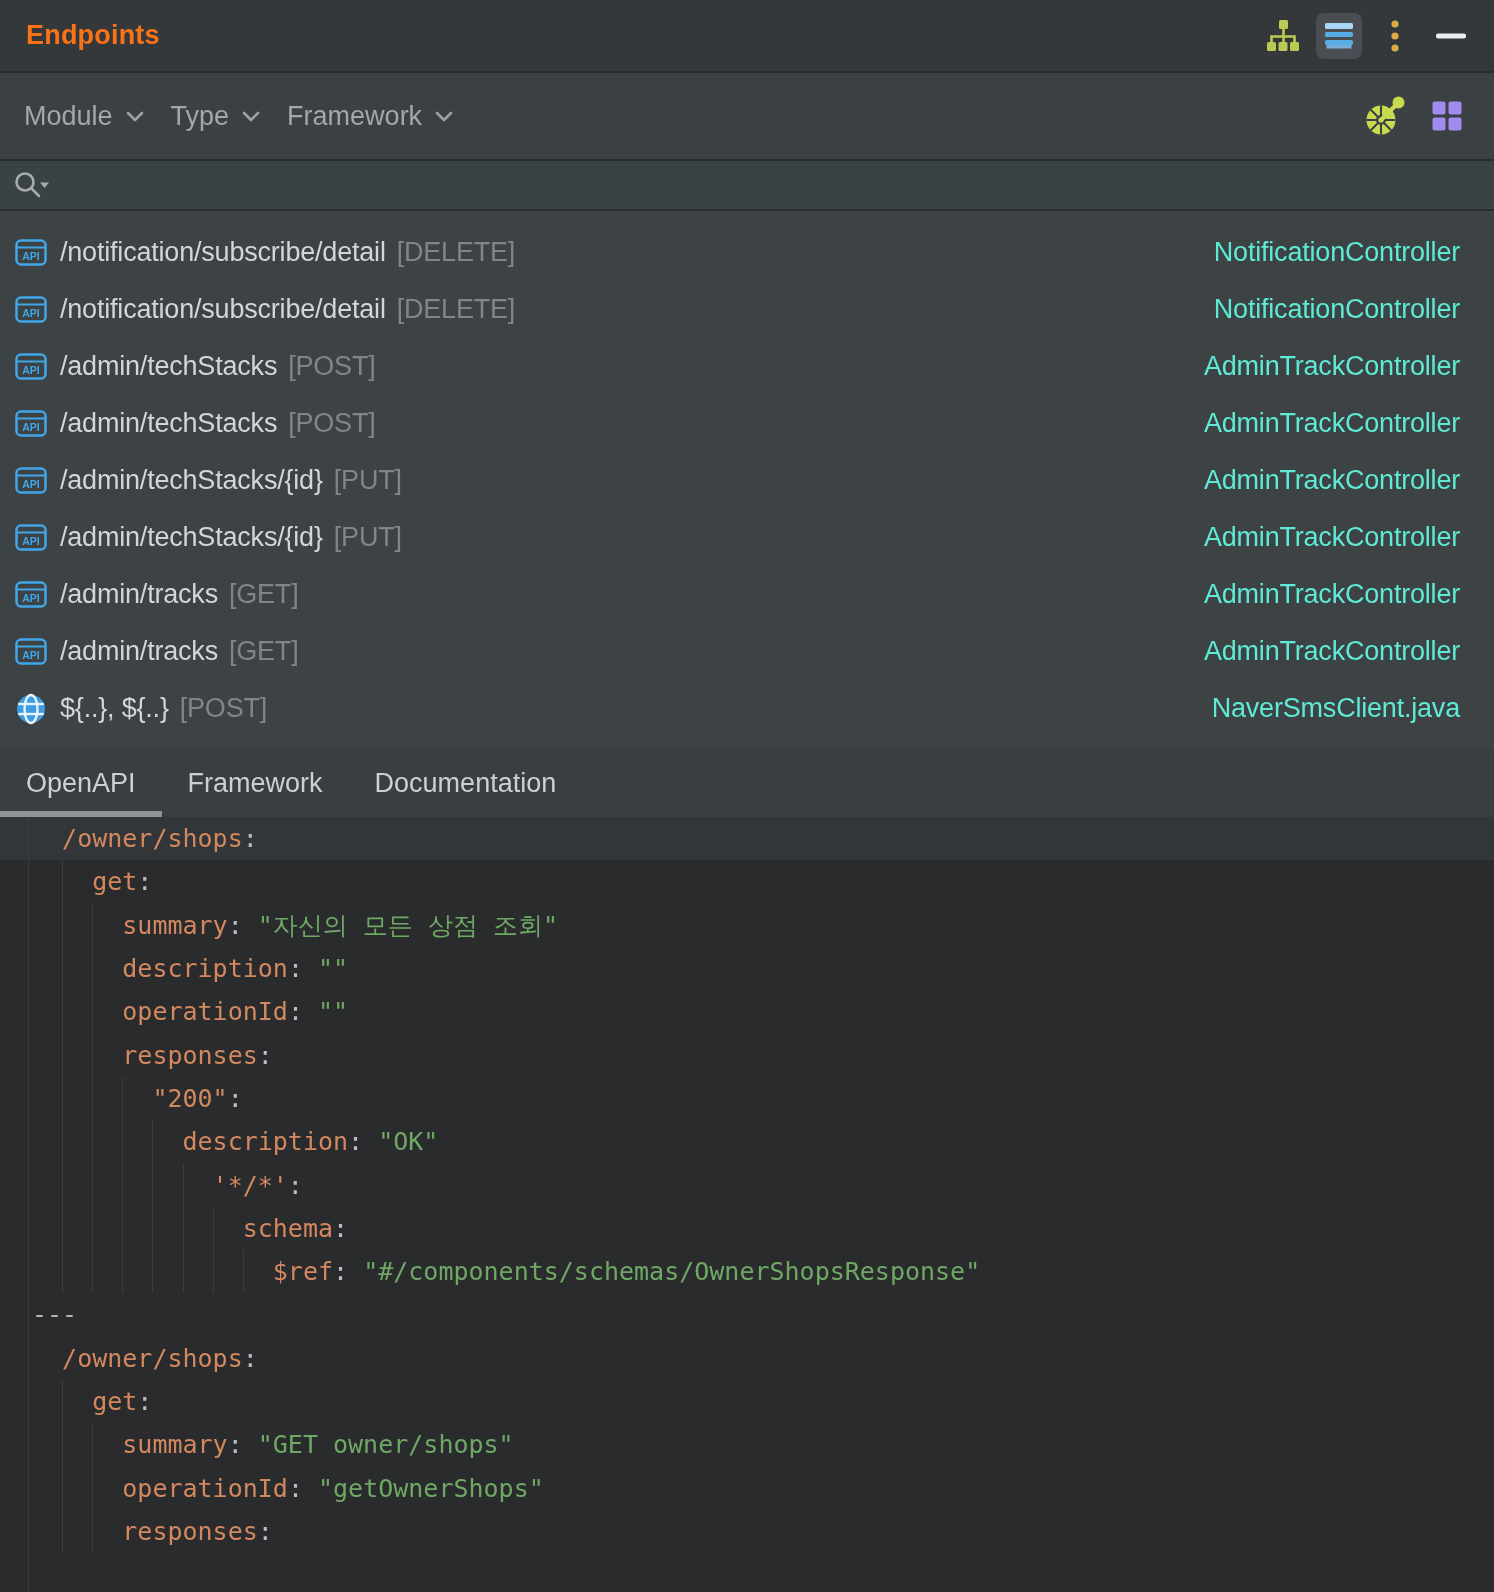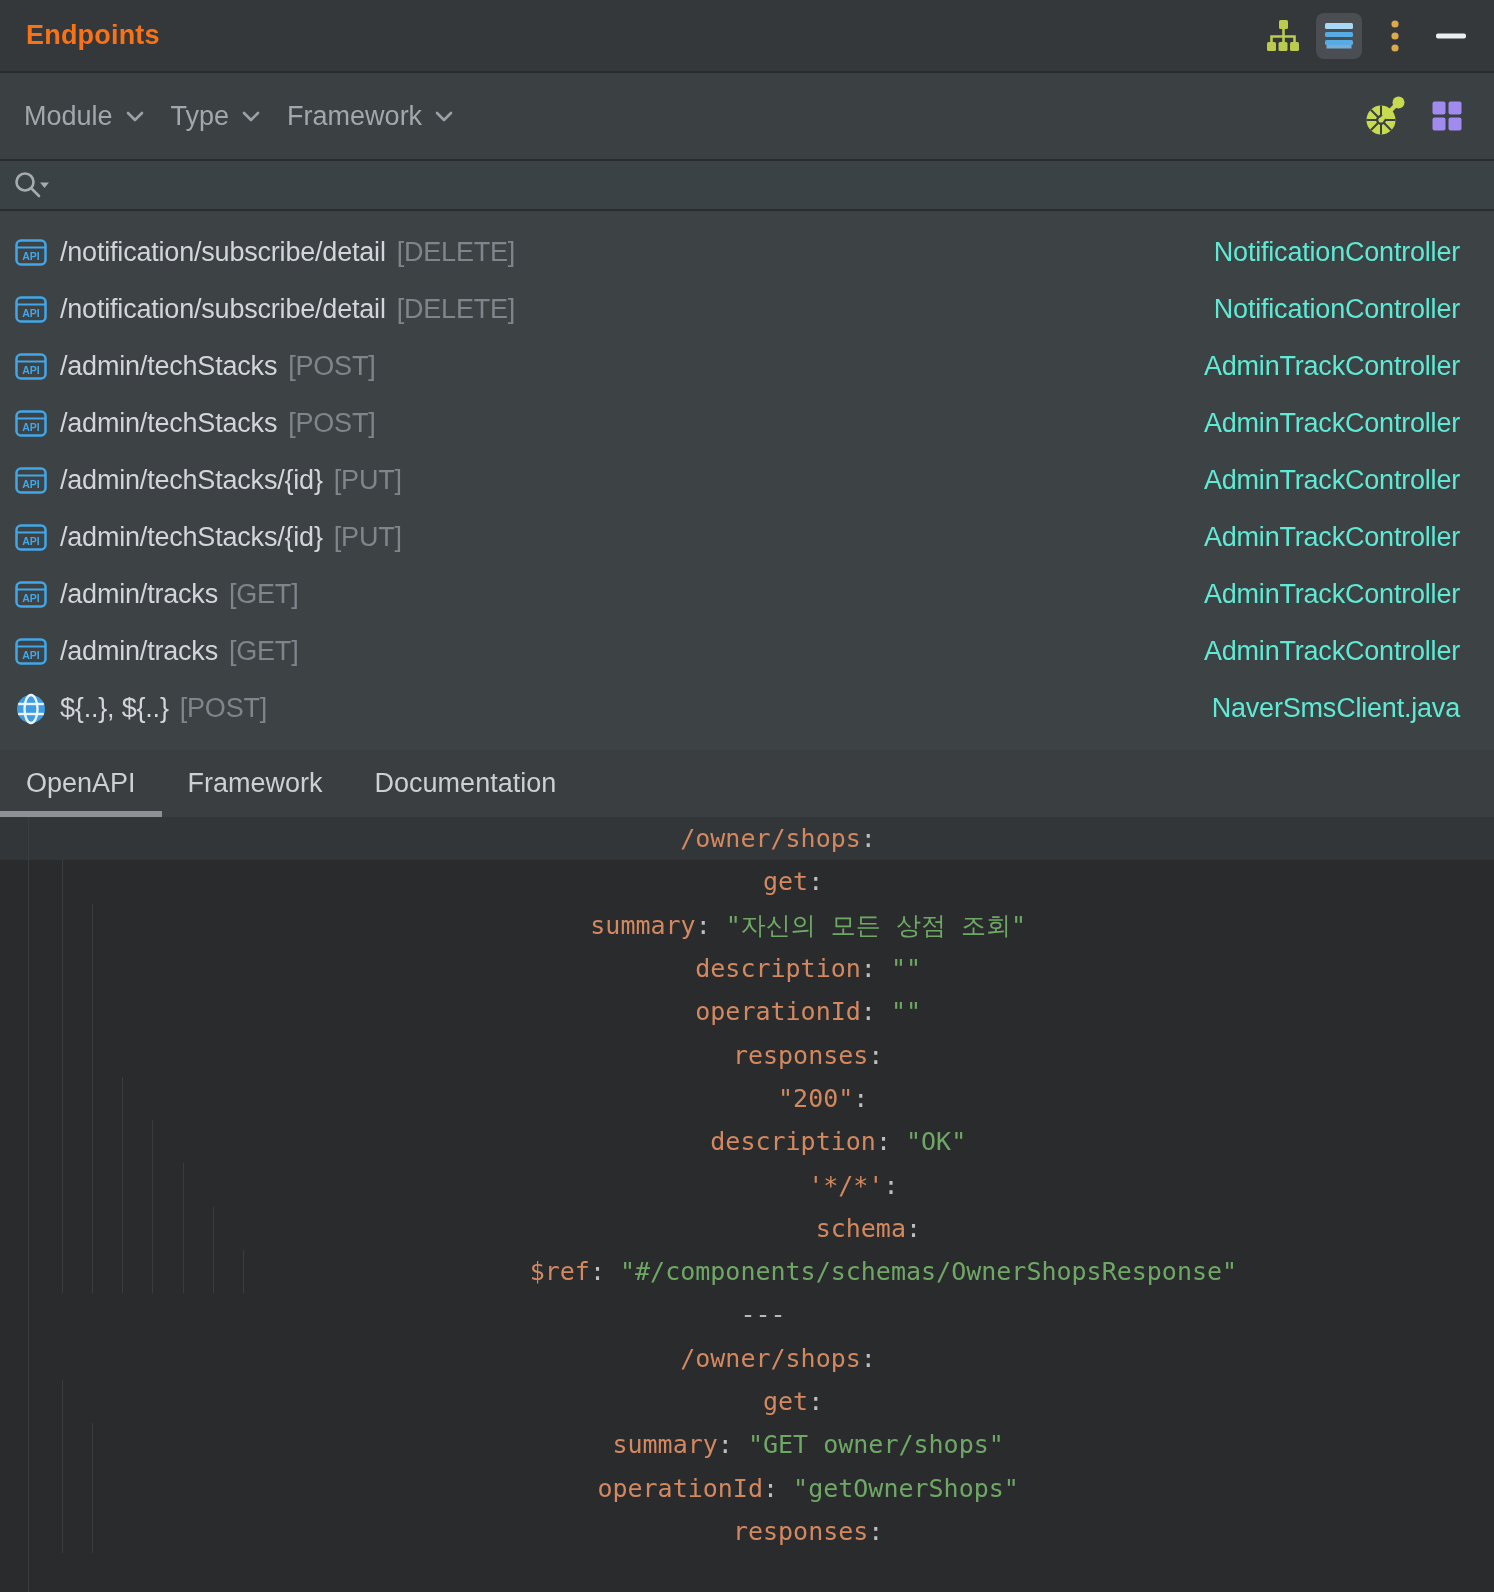--- a/index.html
+++ b/index.html
@@ -40,21 +40,21 @@
   .tabsbar{height:67px;background:#3A3E41;display:flex;align-items:stretch;position:relative;}
   .tab{padding:0 26px;display:flex;align-items:center;font-size:27px;color:#CDD0D3;
        position:relative;cursor:pointer;}
   .tab.selected::after{content:'';position:absolute;left:0;right:0;bottom:0;height:6px;
        background:#8E9296;}
 
   
   .code{position:relative;height:787px;background:#2A2B2D;overflow:hidden;cursor:text;}
   .gutter-line{position:absolute;left:28px;top:0;bottom:0;width:1px;background:#3A3D3F;z-index:3;}
   .code-line{position:relative;height:43.3px;display:flex;align-items:center;
-             font-family:"DejaVu Sans Mono",monospace;font-size:25px;white-space:pre;z-index:1;justify-content:center;}
+             font-family:"DejaVu Sans Mono",monospace;font-size:25px;white-space:pre;z-index:1;}
   .code-line.current{background:#333638;}
   .guide{position:absolute;top:0;bottom:0;width:1px;background:#3A3D3F;z-index:0;}
   .code-text{position:relative;z-index:1;}
   .tk-key{color:#D3885F;}
   .tk-str{color:#6FA865;}
   .tk-plain{color:#BCBEC4;}
   .tk-doc{color:#B6B8BA;}
 </style>
 </head>
 <body>

